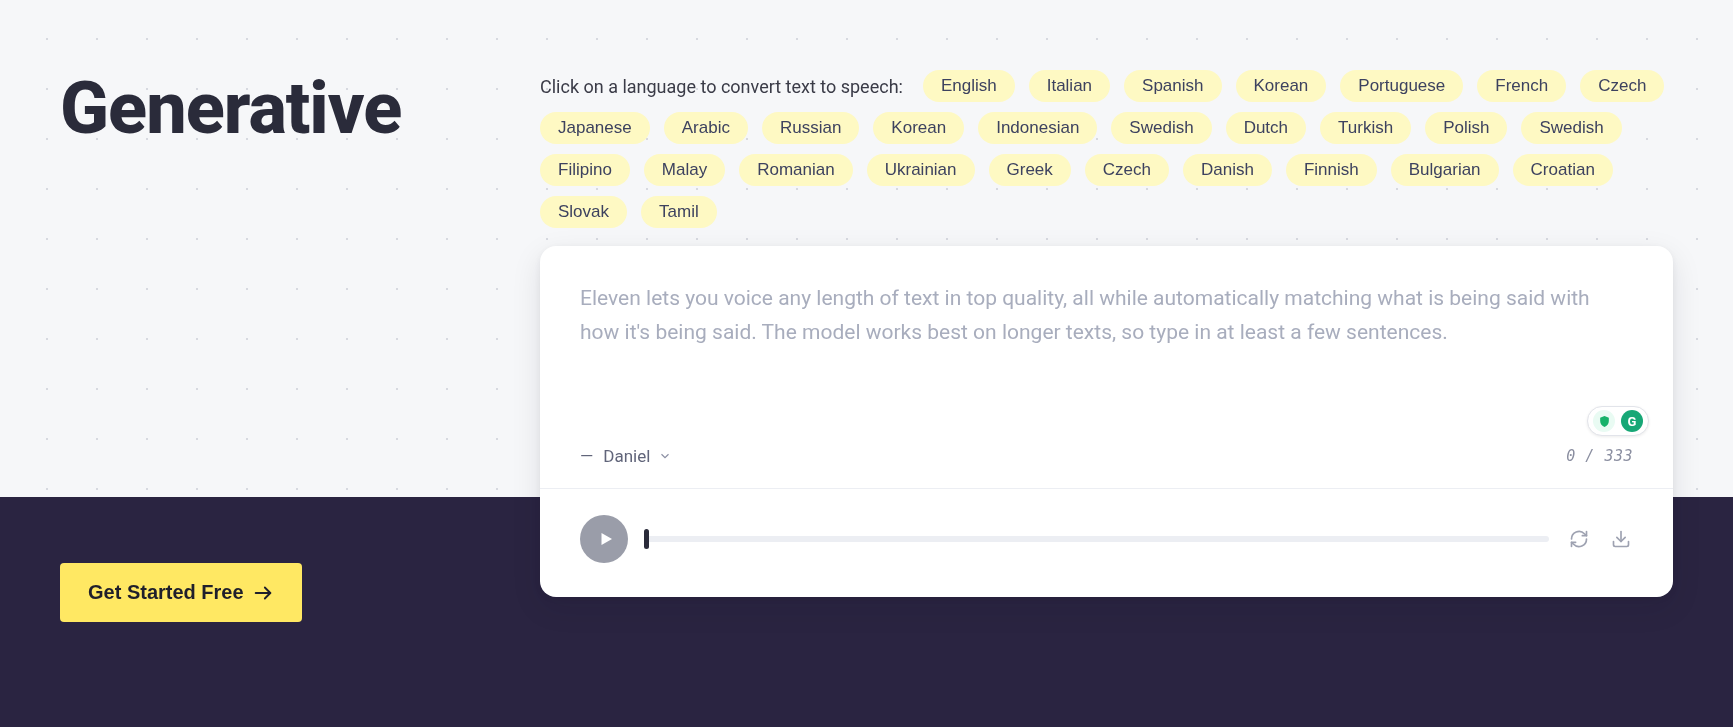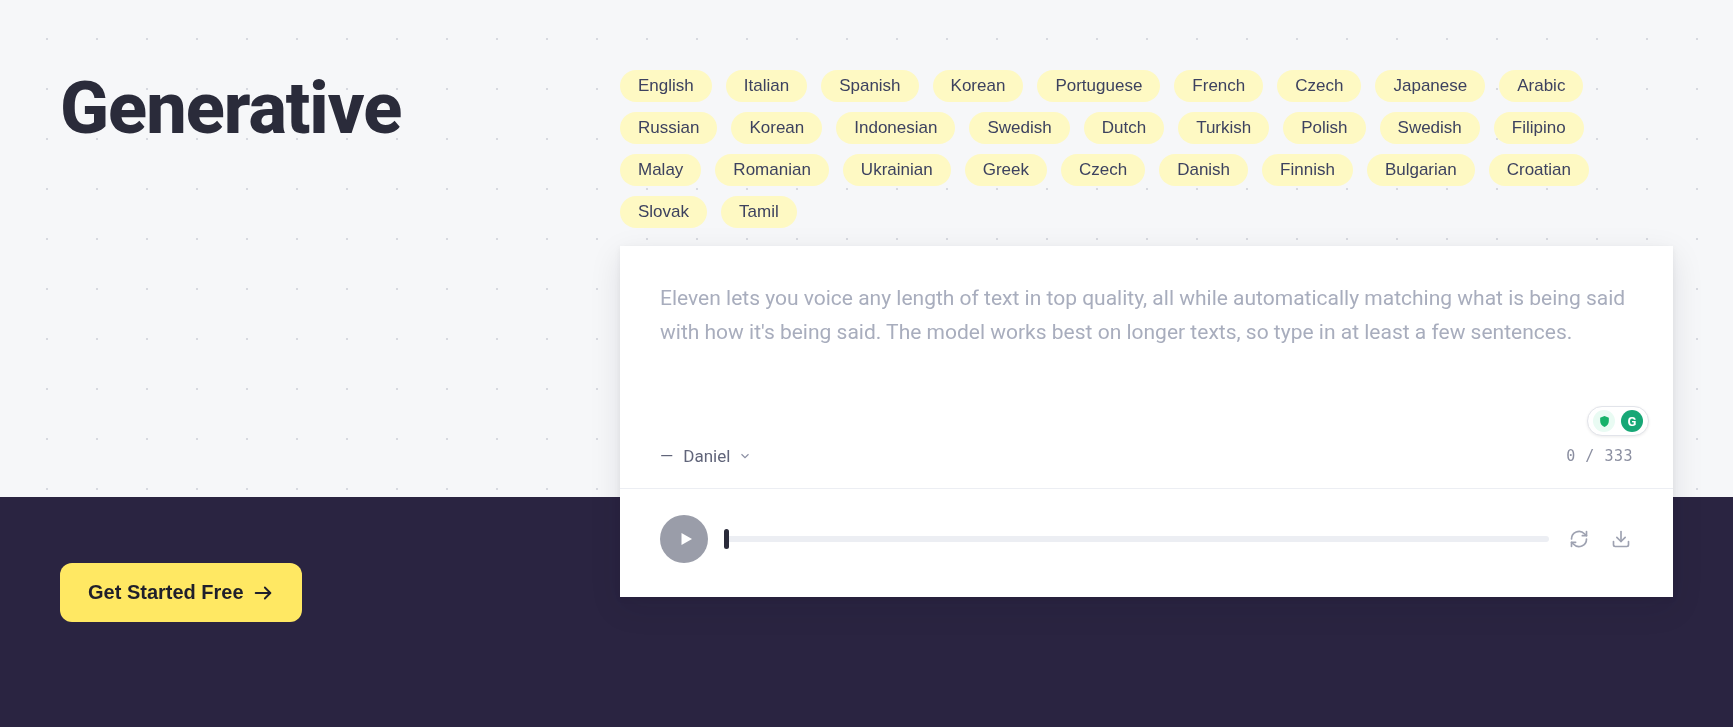--- a/index.html
+++ b/index.html
@@ -30,21 +30,20 @@
     height: 230px;
     background: #2a2441; 
     z-index: 1;
   }
 
   .page {
     position: relative;
     z-index: 2;
     display: flex;
     padding: 70px 60px 0 60px;
-    gap: 80px;
   }
 
   
   .left {
     flex: 0 0 480px;
   }
   .hero-title {
     font-size: 72px;
     font-weight: 800;
     line-height: 1.08;
@@ -68,21 +67,21 @@
   .cta {
     display: inline-flex;
     align-items: center;
     gap: 8px;
     background: #ffe863;
     color: #1f1f2b;
     font-size: 20px;
     font-weight: 600;
     padding: 18px 28px;
     border: none;
-    border-radius: 12px;
+    border-radius: 4px;
     cursor: pointer;
     justify-content: space-between;
   }
   .cta svg { width: 22px; height: 22px; }
 
   
   .right {
     flex: 1;
     min-width: 0;
   }
@@ -105,21 +104,21 @@
     font-size: 17px;
     padding: 6px 18px;
     border-radius: 999px;
     border: none;
     cursor: pointer;
     white-space: nowrap;
   }
 
   .card {
     background: #ffffff;
-    border-radius: 0;
+    border-radius: 16px;
     box-shadow: 0 10px 30px rgba(20,20,40,0.10), 0 2px 6px rgba(20,20,40,0.06);
     margin-top: 14px;
     position: relative;
   }
 
   .card-text {
     padding: 36px 40px 10px 40px;
     min-height: 190px;
     font-size: 21px;
     line-height: 1.6;
@@ -168,20 +167,21 @@
     font-size: 17px;
     cursor: pointer;
   }
   .voice-select .dash { margin-right: 2px; }
   .voice-select .chev { width: 14px; height: 14px; color: #8b8fa3; }
   .counter {
     font-family: ui-monospace, Menlo, Consolas, monospace;
     font-size: 15px;
     color: #8a8ea0;
     letter-spacing: 0.5px;
+    font-style: italic;
   }
 
   .player {
     display: flex;
     align-items: center;
     gap: 18px;
     padding: 26px 40px 34px 40px;
   }
   .play-btn {
     width: 48px; height: 48px;
@@ -228,20 +228,21 @@
 <div class="page">
 
   <div class="left">
     <h1 class="hero-title">
       <span>Generative</span><br>
     </h1>
   </div>
 
   <div class="right">
     <div class="lang-row" id="lang-row">
+      <span class="lang-prompt">Click on a language to convert text to speech:</span>
 
     <button class="lang-chip">English</button>
         <button class="lang-chip">Italian</button>
         <button class="lang-chip">Spanish</button>
         <button class="lang-chip">Korean</button>
         <button class="lang-chip">Portuguese</button>
         <button class="lang-chip">French</button>
         <button class="lang-chip">Czech</button>
         <button class="lang-chip">Japanese</button>
         <button class="lang-chip">Arabic</button>

